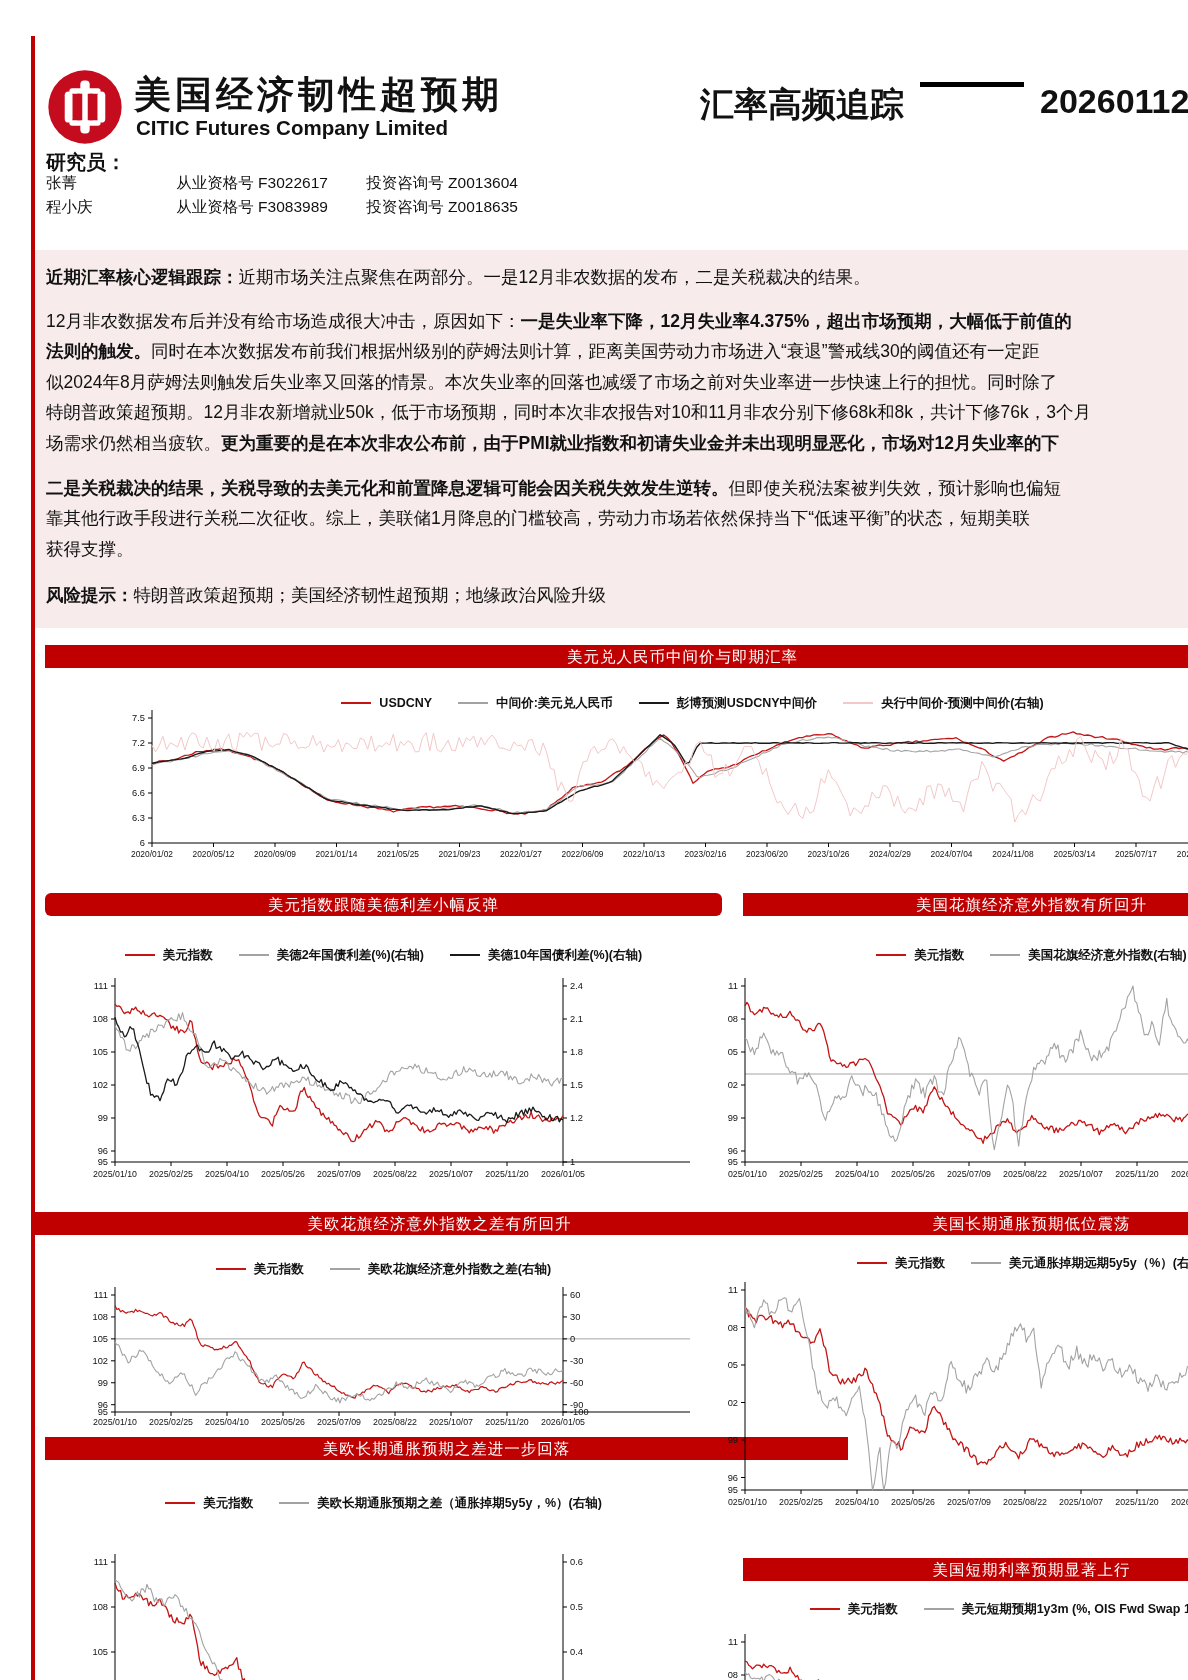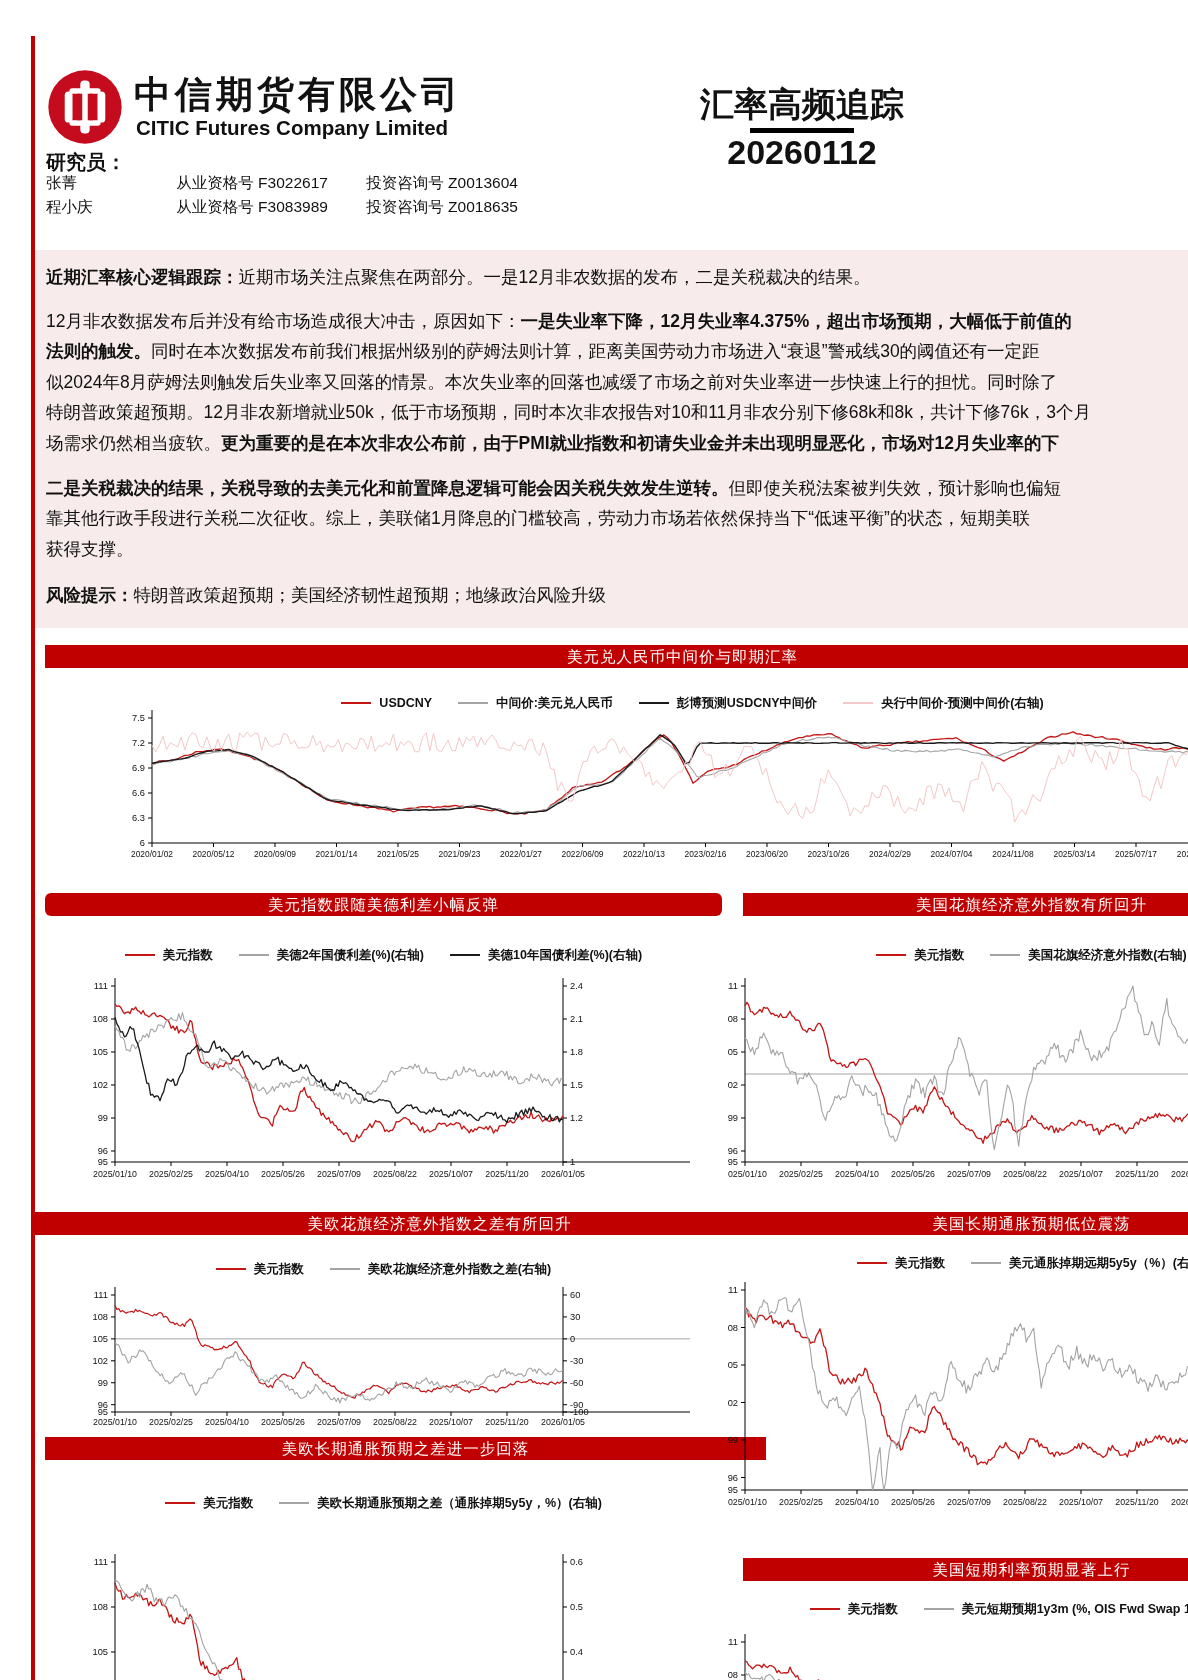--- a/index.html
+++ b/index.html
@@ -2,21 +2,21 @@
 <html><head>
 <meta charset="utf-8">
 <style>
   html,body{margin:0;padding:0;background:#fff;}
   .page{position:relative;width:1188px;height:1680px;background:#ffffff;overflow:hidden;
         font-family:"Liberation Sans","DejaVu Sans",sans-serif;color:#111;}
   .stripe{position:absolute;left:31px;top:36px;width:4px;height:1644px;background:#c00000;}
   .logo{position:absolute;left:46px;top:68px;width:78px;height:78px;}
   .brand-cn{position:absolute;left:134px;top:70px;font-size:37px;font-weight:700;letter-spacing:4px;white-space:nowrap;}
   .brand-en{position:absolute;left:136px;top:116px;font-size:20.5px;font-weight:700;white-space:nowrap;}
-  .doc-title{position:absolute;left:700px;top:82px;font-size:34px;font-weight:700;white-space:nowrap;display:flex;align-items:center;flex-direction:column;}
+  .doc-title{position:absolute;left:700px;top:82px;font-size:34px;font-weight:700;white-space:nowrap;display:flex;align-items:flex-start;}
   .title-dash{display:inline-block;width:104px;height:5px;background:#000;margin:0 16px;}
   .res-label{position:absolute;left:46px;top:149px;font-size:20px;font-weight:700;}
   .res-row{position:absolute;left:46px;font-size:15.5px;white-space:nowrap;}
   .res-row .nm{display:inline-block;width:86px;}
   .res-row .q{display:inline-block;margin-right:34px;margin-left:40px;}
   .pink{position:absolute;left:35px;top:250px;width:1153px;height:378px;background:#f7ebeb;}
   .para{position:absolute;left:46px;font-size:17.5px;white-space:nowrap;line-height:30.4px;}
   .b{font-weight:700;}
   .bar{position:absolute;height:23px;background:#c00000;color:#fff;font-size:15.5px;font-weight:500;
        text-align:center;line-height:23px;letter-spacing:1px;white-space:nowrap;overflow:hidden;}
@@ -41,21 +41,21 @@
       <rect x="66" y="30" width="10" height="40" rx="5"></rect>
       <rect x="30" y="26" width="40" height="7" rx="3.5"></rect>
       <rect x="30" y="67" width="40" height="7" rx="3.5"></rect>
     </g>
     <g fill="#c50b1e">
       <rect x="40" y="33" width="20" height="34"></rect>
     </g>
     <rect x="46.5" y="20" width="7" height="60" fill="#ffffff"></rect>
   </svg>
 
-  <div class="brand-cn">中信期货有限公司</div>
+  <div class="brand-cn">美国经济韧性超预期</div>
   <div class="brand-en">CITIC Futures Company Limited</div>
 
   <div class="doc-title">
     <span>汇率高频追踪</span>
     <span class="title-dash"></span>
     <span>20260112</span>
   </div>
 
   <div class="res-label">研究员：</div>
   <div class="res-row" style="top:173px;">
@@ -156,21 +156,21 @@
       <span class="lg-item">
         <span class="lg-dash" style="background: rgb(196, 20, 20);"></span>
         <span>美元指数</span>
       </span>
       <span class="lg-item">
         <span class="lg-dash" style="background: rgb(163, 163, 163);"></span>
         <span>美元通胀掉期远期5y5y（%）(右轴)</span>
       </span>
     </div>
 
-  <div class="bar" style="left:45px;top:1437px;width:721px;">美欧长期通胀预期之差进一步回落</div>
+  <div class="bar" style="left:45px;top:1437px;width:803px;">美欧长期通胀预期之差进一步回落</div>
   <div class="bar" style="left:743px;top:1558px;width:577px;">美国短期利率预期显著上行</div>
   <div class="legend" id="legend5" style="left:45px;top:1494px;width:677px;">
       <span class="lg-item">
         <span class="lg-dash" style="background: rgb(196, 20, 20);"></span>
         <span>美元指数</span>
       </span>
       <span class="lg-item">
         <span class="lg-dash" style="background: rgb(163, 163, 163);"></span>
         <span>美欧长期通胀预期之差（通胀掉期5y5y，%）(右轴)</span>
       </span>

